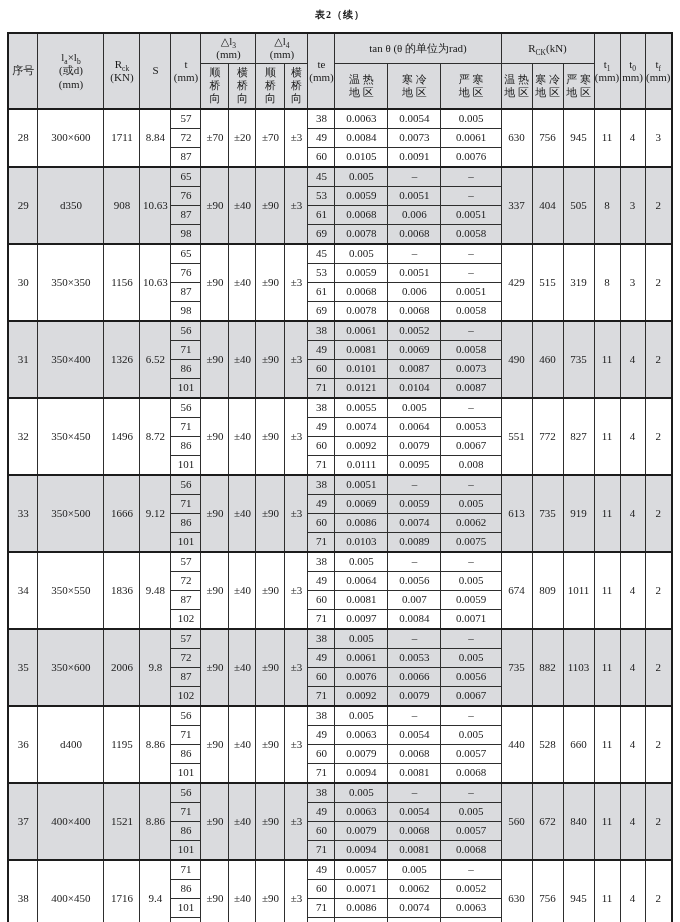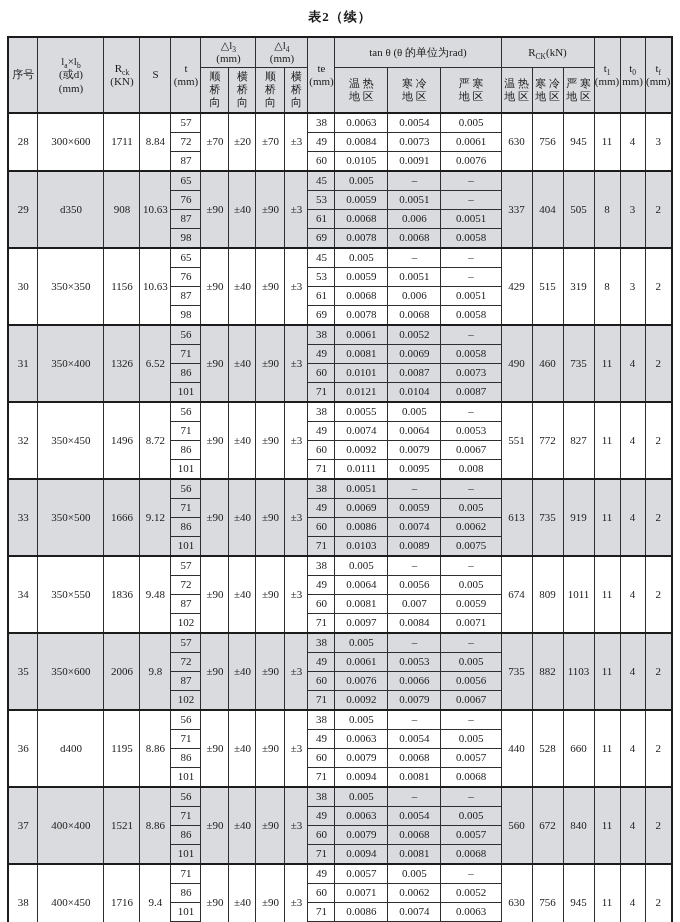--- a/index.html
+++ b/index.html
@@ -7,21 +7,21 @@
     position: relative;
     width: 680px;
     height: 922px;
     background: #ffffff;
     font-family: "Liberation Serif", "DejaVu Serif", serif;
     color: #1a1a1a;
     overflow: hidden;
   }
   .title {
     text-align: center;
-    font-size: 13px;
+    font-size: 10px;
     font-weight: bold;
     padding-top: 8px;
     letter-spacing: 1px;
   }
   table.main {
     margin: 10px auto 0 auto;
     border-collapse: collapse;
     table-layout: fixed;
     width: 664px;
     font-size: 11px;

